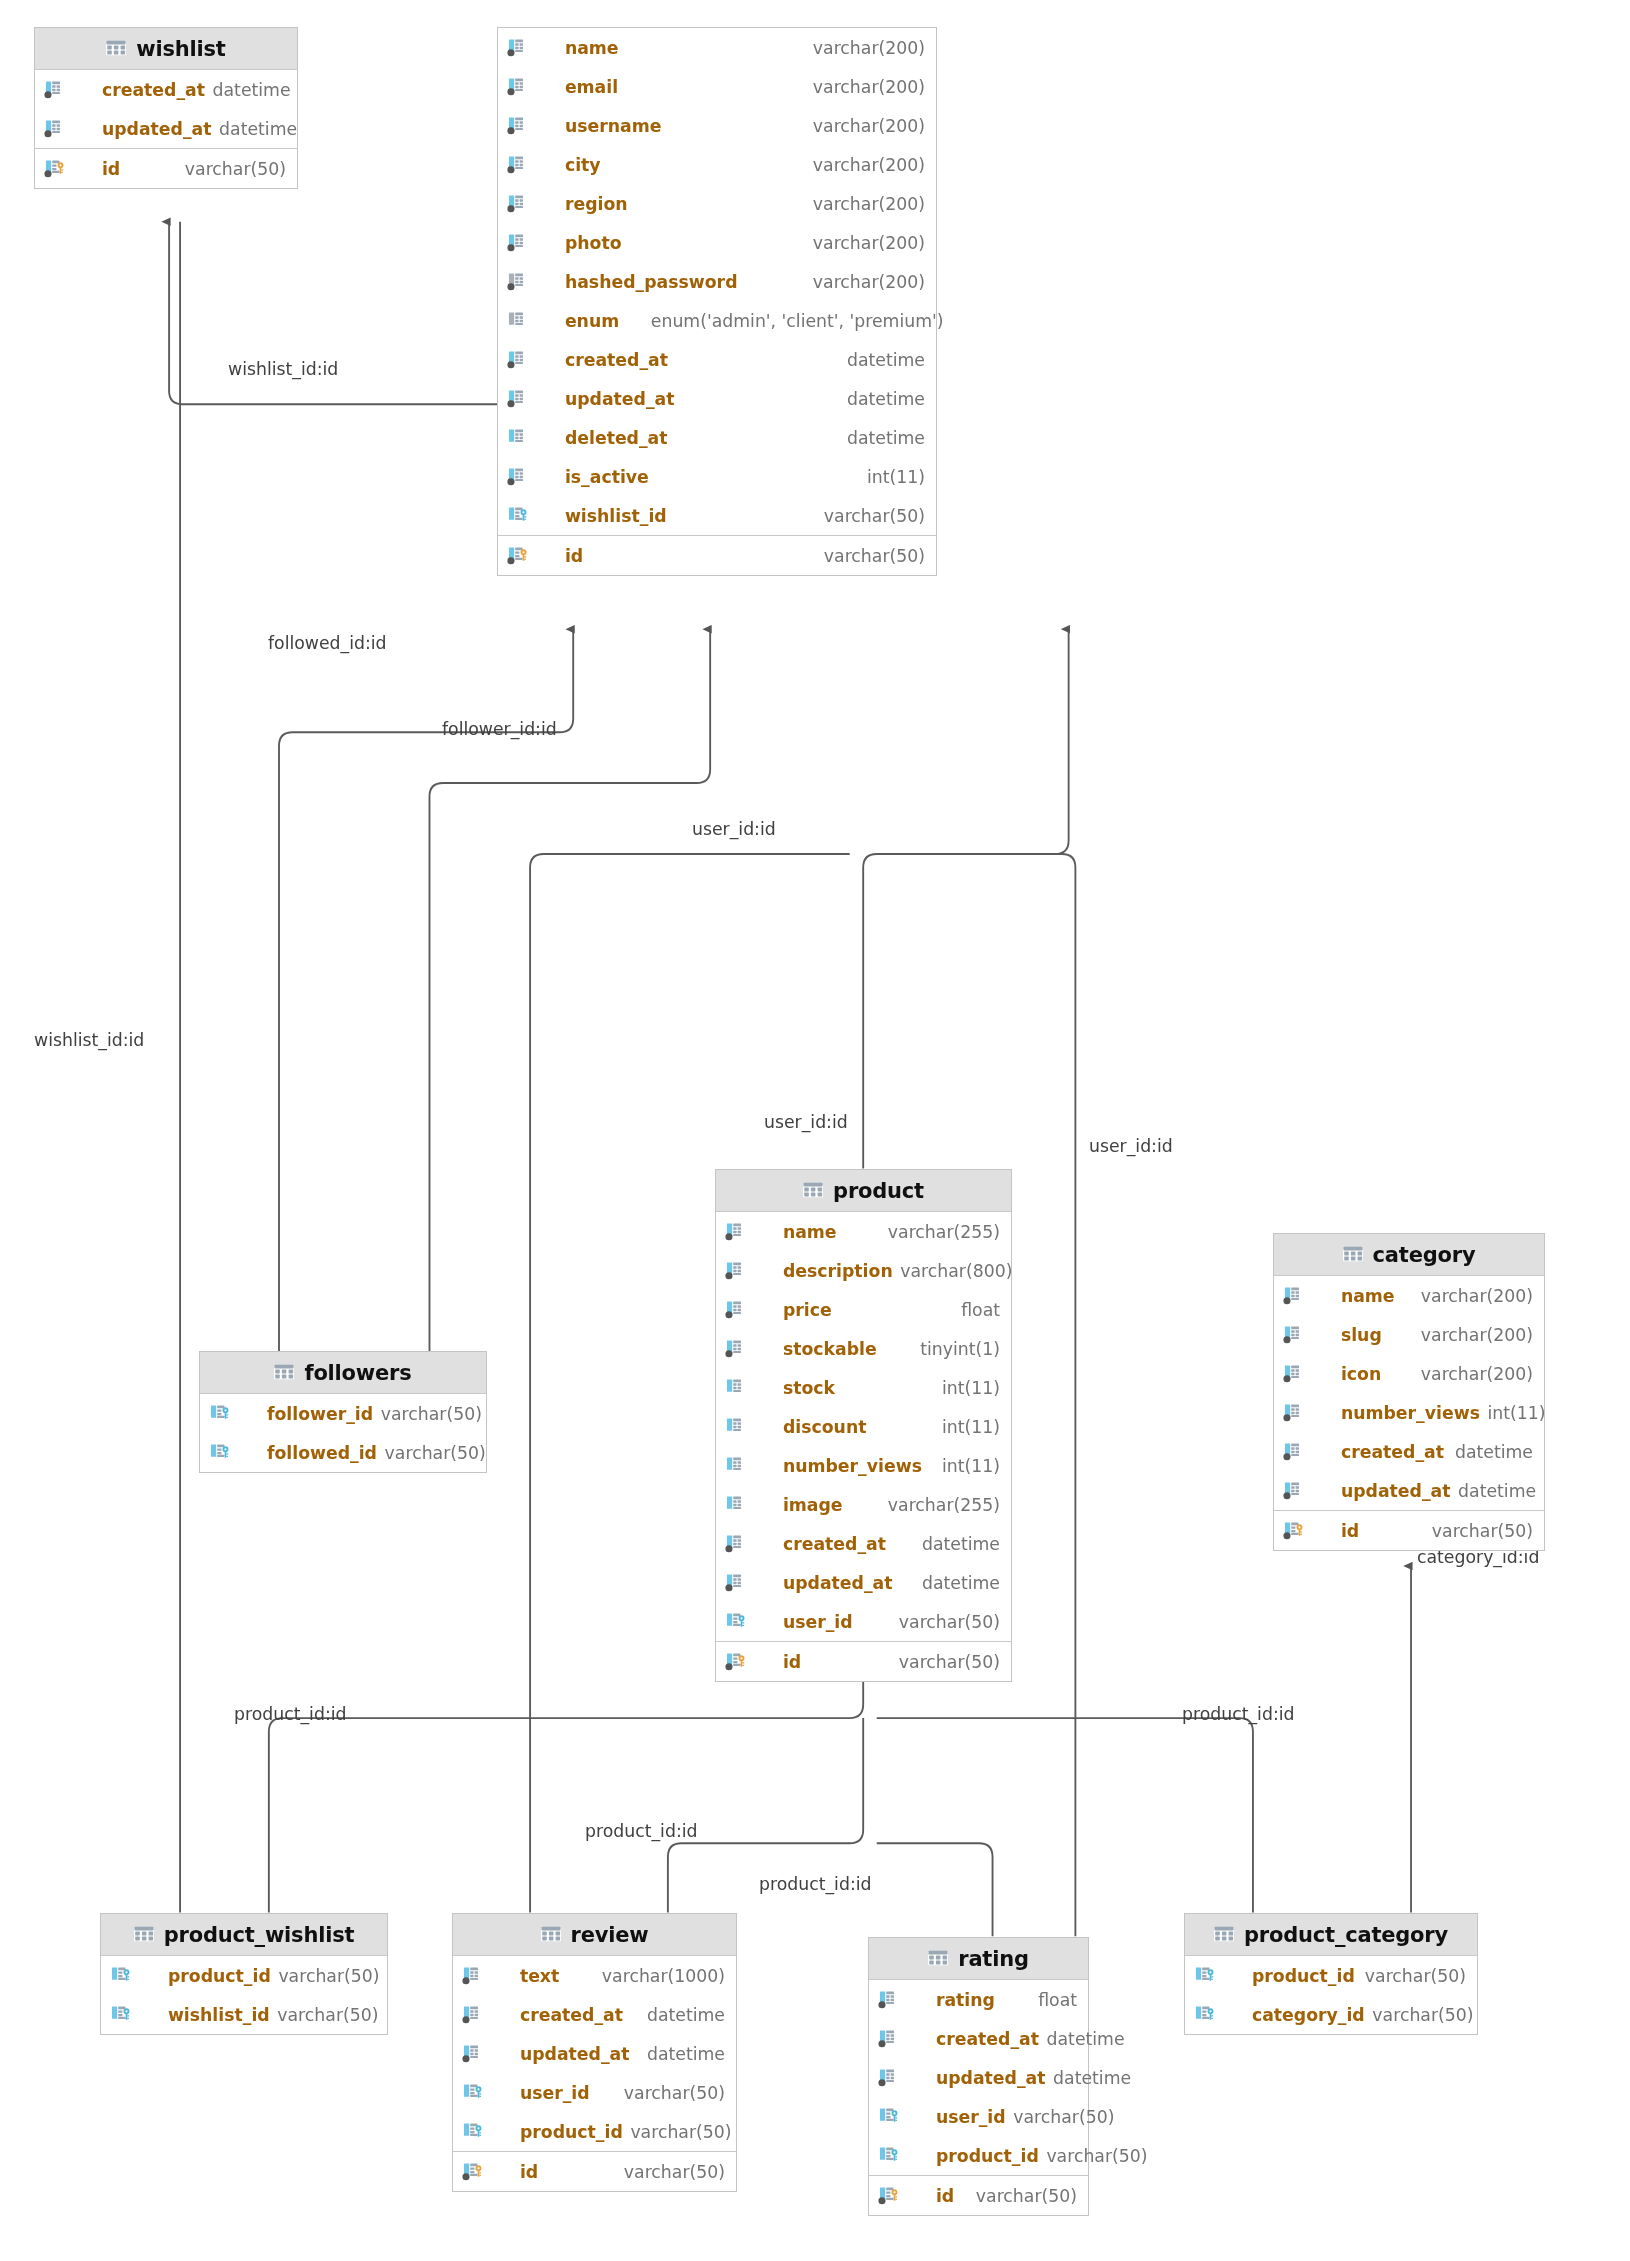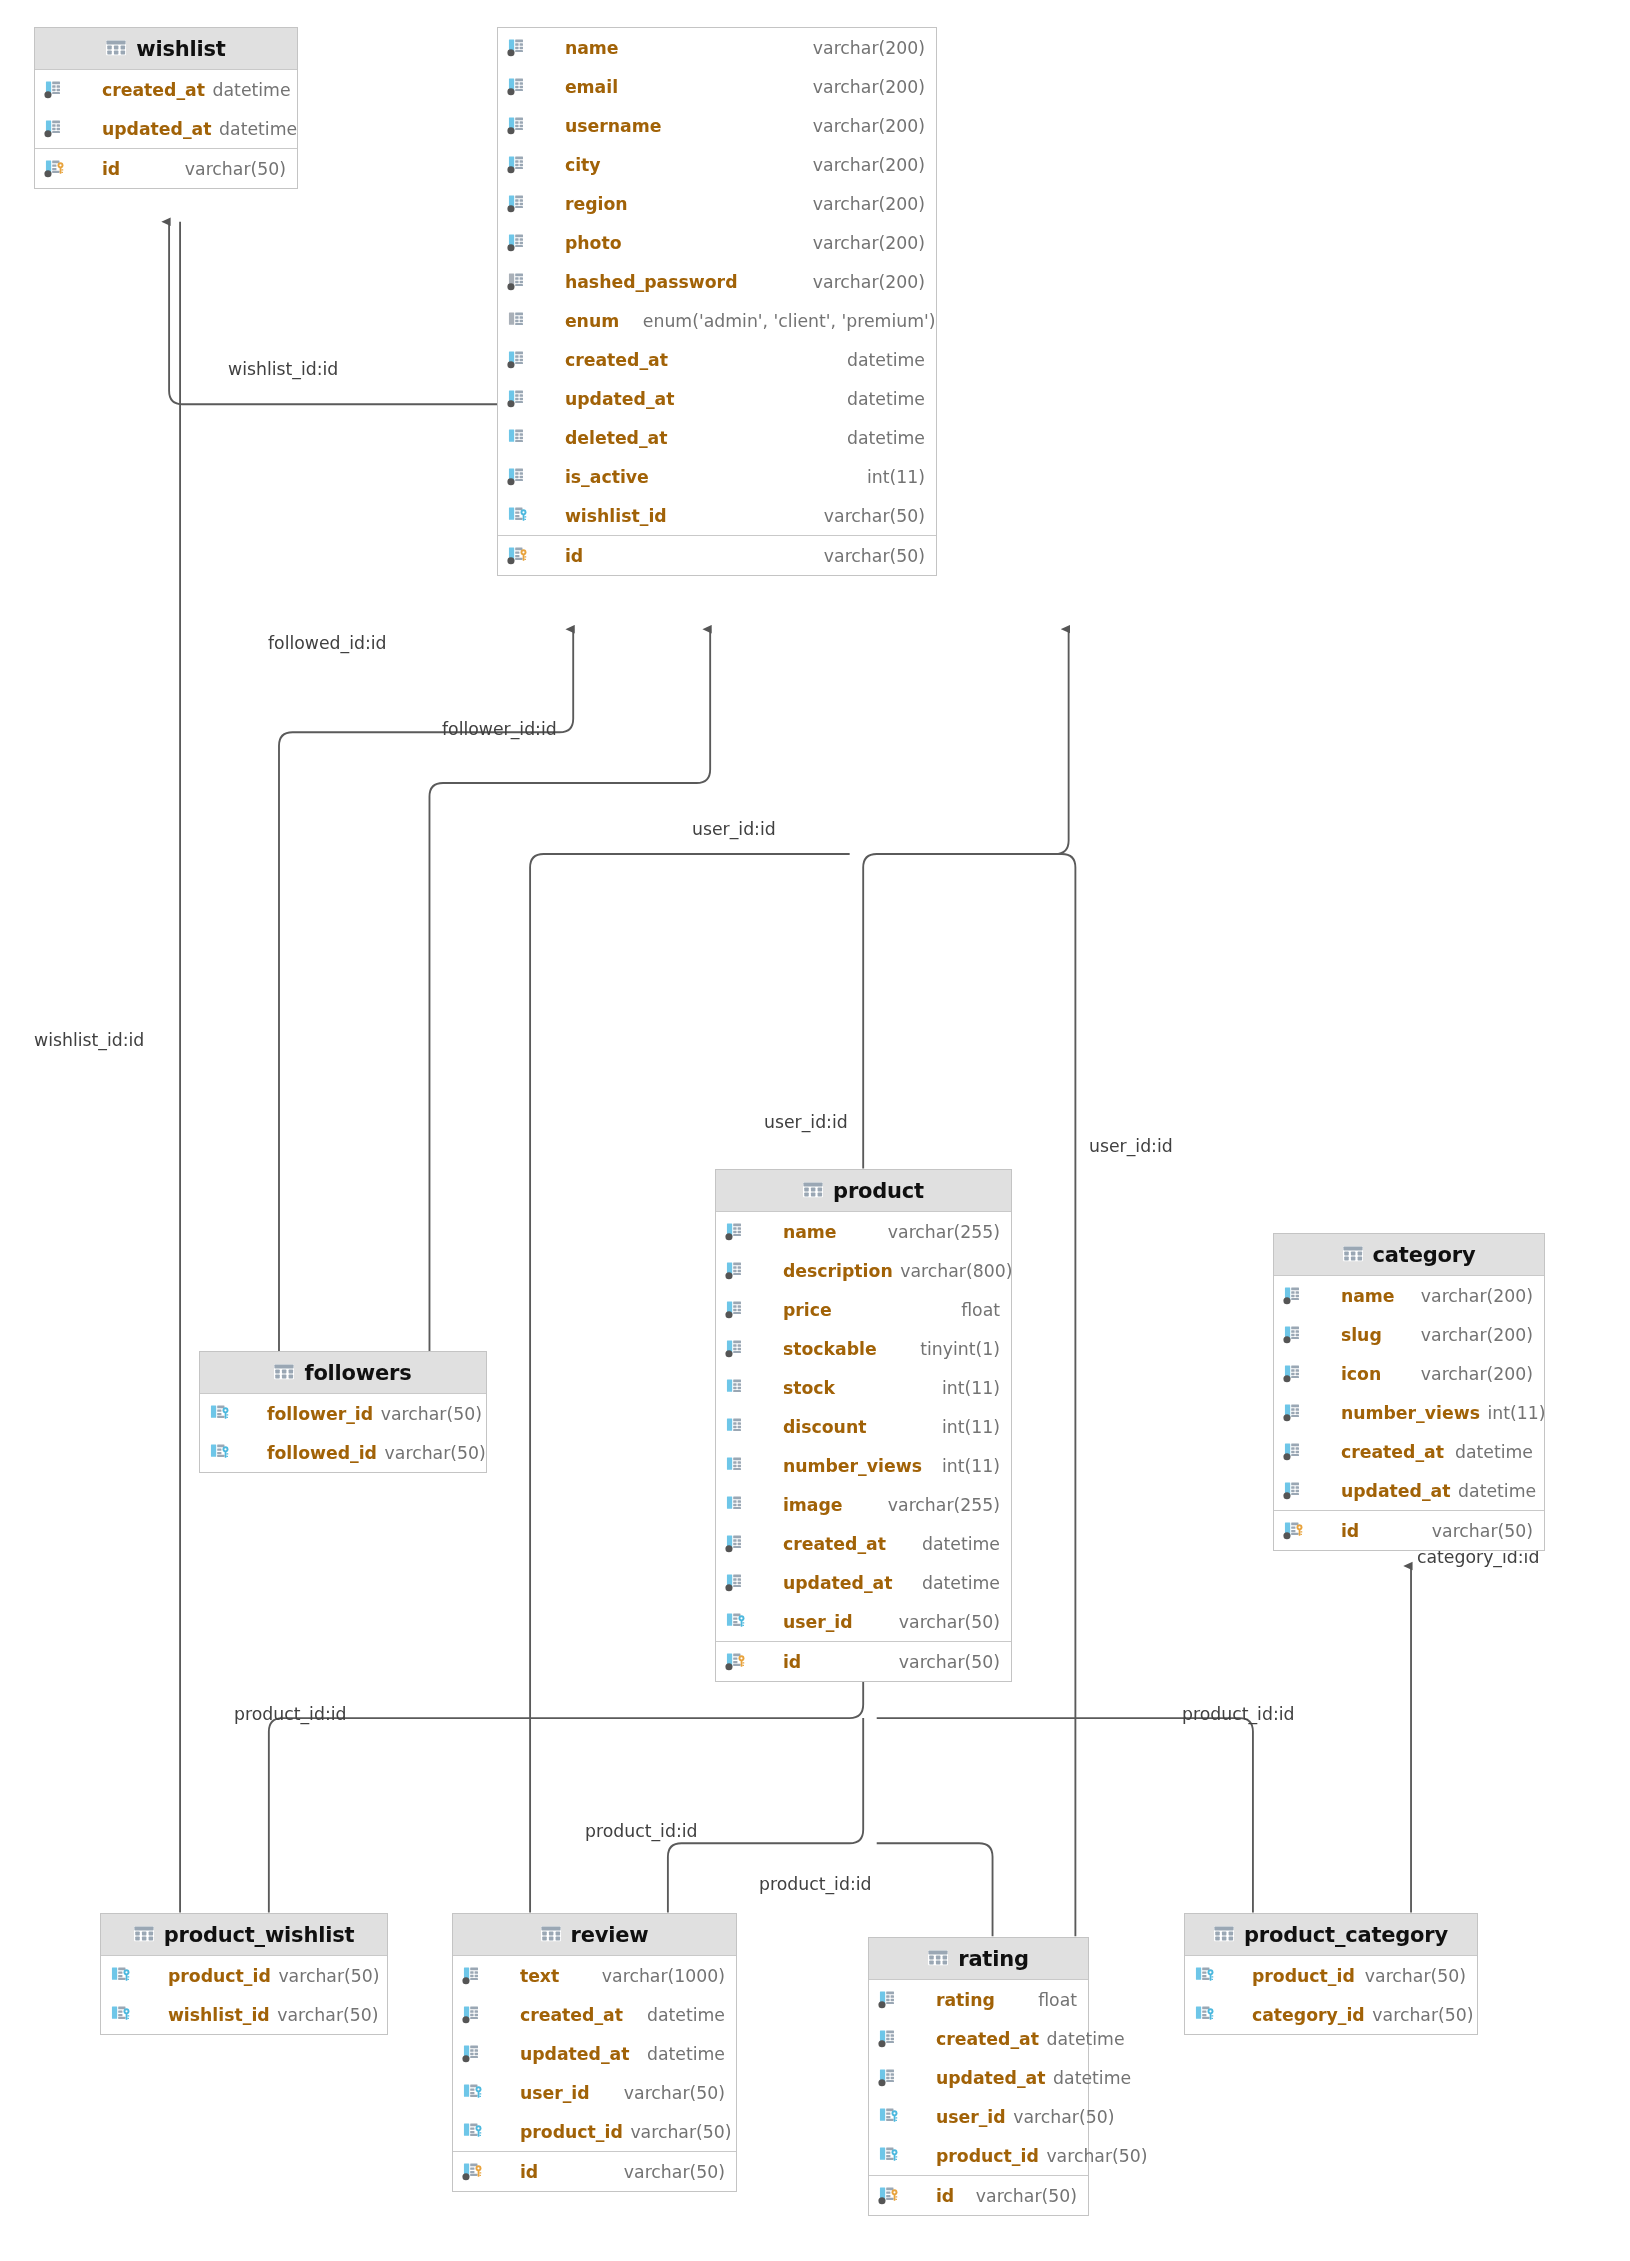--- a/index.html
+++ b/index.html
@@ -43,21 +43,21 @@
   }
   .col-name {
     font-size:17.3px; font-weight:bold; color:#a16207;
     white-space:nowrap;
     margin-left:27px;
   }
   .col-type {
     font-size:17.3px; color:#737373; font-weight:normal;
     margin-left:auto; white-space:nowrap;
   }
-  .col-type.wide { margin-left:16px; }
+  .col-type.wide { margin-left:24px; }
 
   
   .ico-table { width:20px; height:17px; flex:0 0 auto; display:block; }
 
   
   .ico-col { width:23px; height:22px; flex:0 0 auto; display:block; }
 
   
   .elabel {
     position:absolute;

